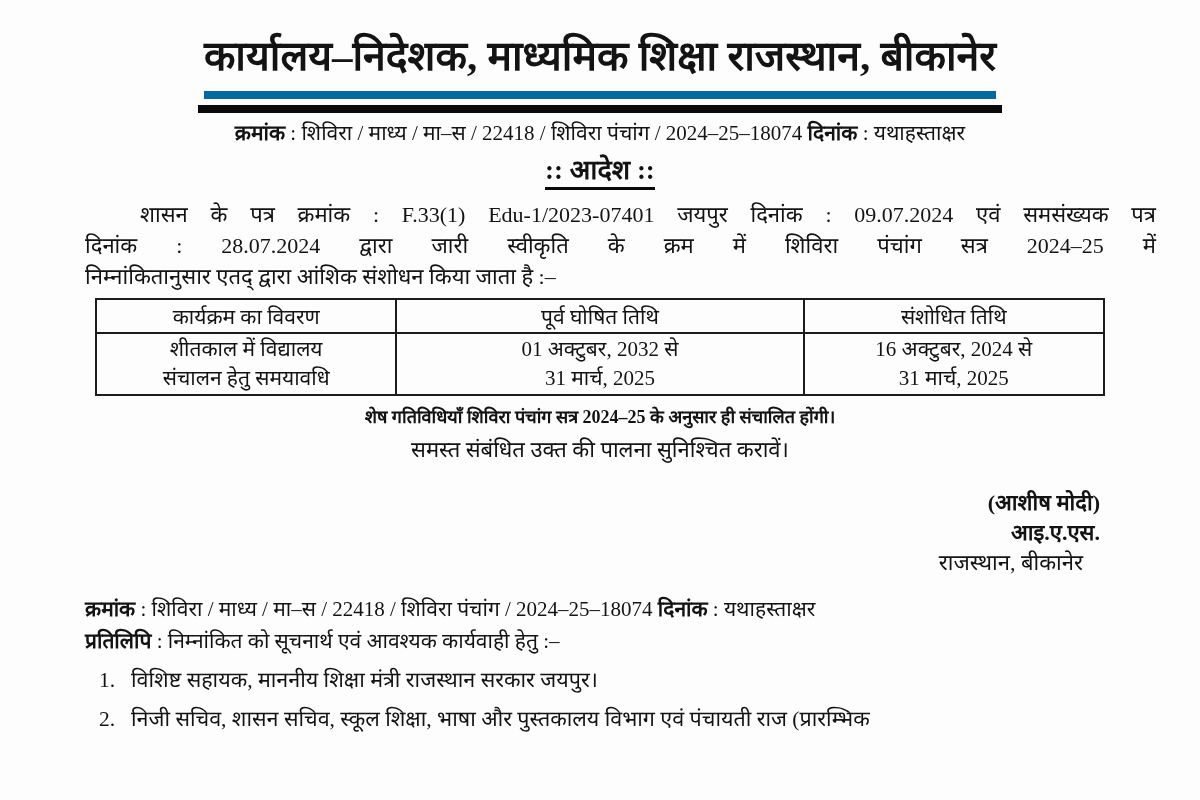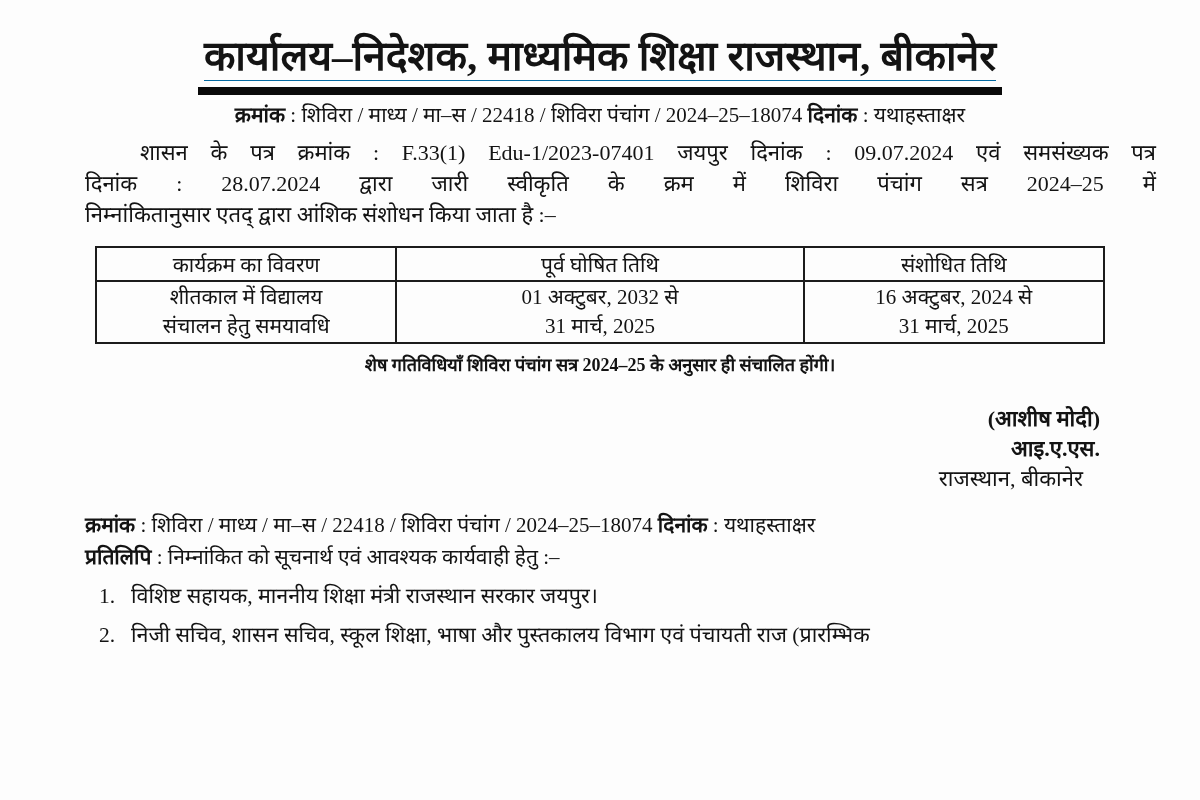--- a/index.html
+++ b/index.html
@@ -9,42 +9,42 @@
     overflow:hidden;position:relative;box-sizing:border-box;
   }
   .b{font-weight:bold;}
 
   
   .title-wrap{text-align:center;margin-top:34px;}
   .title-inner{
     display:inline-block;font-size:41px;font-weight:bold;line-height:1.1;
     border-bottom:8px solid #0a0a0a;padding:0 6px 6px 6px;
   }
-  .title-text{display:inline-block;border-bottom:1px solid #0369a1;padding-bottom:1px;}
+  .title-text{display:inline-block;border-bottom:8px solid #0369a1;padding-bottom:12px;}
 
   .refline{
     text-align:center;font-size:21px;margin-top:7px;line-height:26px;
   }
   .refline span{white-space:pre;}
 
   .order-head-wrap{text-align:center;margin-top:9px;}
   .order-head{
     display:inline-block;font-size:27px;font-weight:bold;line-height:30px;
     border-bottom:3px solid #0a0a0a;padding-bottom:2px;
   }
 
   
   .para{margin:9px 44px 0 85px;font-size:22px;line-height:31px;}
   .para .jl{text-align:justify;text-align-last:justify;}
   .para .l1{text-indent:55px;}
   .para .ll{text-align:left;text-align-last:left;}
 
   
   table.rev{
-    width:1010px;margin:16px auto 0 auto;border-collapse:collapse;
+    width:1010px;margin:6px auto 0 auto;border-collapse:collapse;
     font-size:21px;table-layout:fixed;
   }
   table.rev th, table.rev td{
     border:2px solid #1c1c1c;text-align:center;vertical-align:middle;
     font-weight:normal;padding:1px 4px;
   }
   table.rev th{height:30px;}
   table.rev td{height:58px;line-height:29px;}
 
   
@@ -72,20 +72,23 @@
 <div class="page">
 
   <div class="title-wrap">
     <span class="title-inner"><span class="title-text">कार्यालय–निदेशक, माध्यमिक शिक्षा राजस्थान, बीकानेर</span></span>
   </div>
 
   <div class="refline">
     <span class="b">क्रमांक</span><span> : शिविरा / माध्य / मा–स / 22418 / शिविरा पंचांग / 2024–25–18074 </span><span class="b">दिनांक</span><span> : यथाहस्ताक्षर</span>
   </div>
 
+  <div class="order-head-wrap">
+    <span class="order-head">:: आदेश ::</span>
+  </div>
 
   <div class="para">
     <div class="jl l1">शासन के पत्र क्रमांक : F.33(1) Edu-1/2023-07401 जयपुर दिनांक : 09.07.2024 एवं समसंख्यक पत्र</div>
     <div class="jl">दिनांक : 28.07.2024 द्वारा जारी स्वीकृति के क्रम में शिविरा पंचांग सत्र 2024–25 में</div>
     <div class="ll">निम्नांकितानुसार एतद् द्वारा आंशिक संशोधन किया जाता है :–</div>
   </div>
 
   <table class="rev">
     <colgroup>
         <col style="width:29.8%">
@@ -111,20 +114,21 @@
         </td>
         <td>
           <div>16 अक्टुबर, 2024 से</div>
           <div>31 मार्च, 2025</div>
         </td>
       </tr>
     </tbody>
   </table>
 
   <div class="note-bold">शेष गतिविधियाँ शिविरा पंचांग सत्र 2024–25 के अनुसार ही संचालित होंगी।</div>
+  <div class="note">समस्त संबंधित उक्त की पालना सुनिश्चित करावें।</div>
 
   <div class="sig">
     <div class="b">(आशीष मोदी)</div>
     <div class="b">आइ.ए.एस.</div>
     <div class="indent-r">राजस्थान, बीकानेर</div>
   </div>
 
   <div class="ref2">
     <span class="b">क्रमांक</span><span> : शिविरा / माध्य / मा–स / 22418 / शिविरा पंचांग / 2024–25–18074 </span><span class="b">दिनांक</span><span> : यथाहस्ताक्षर</span>
   </div>

